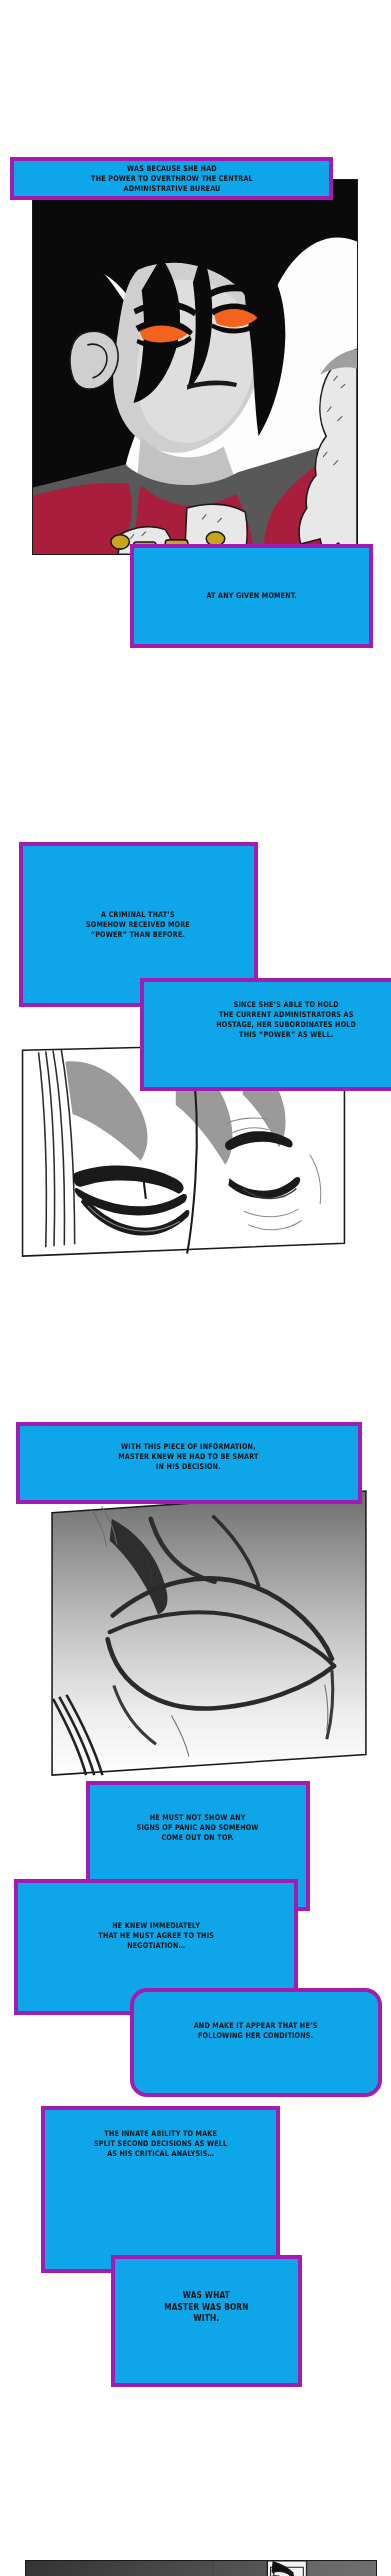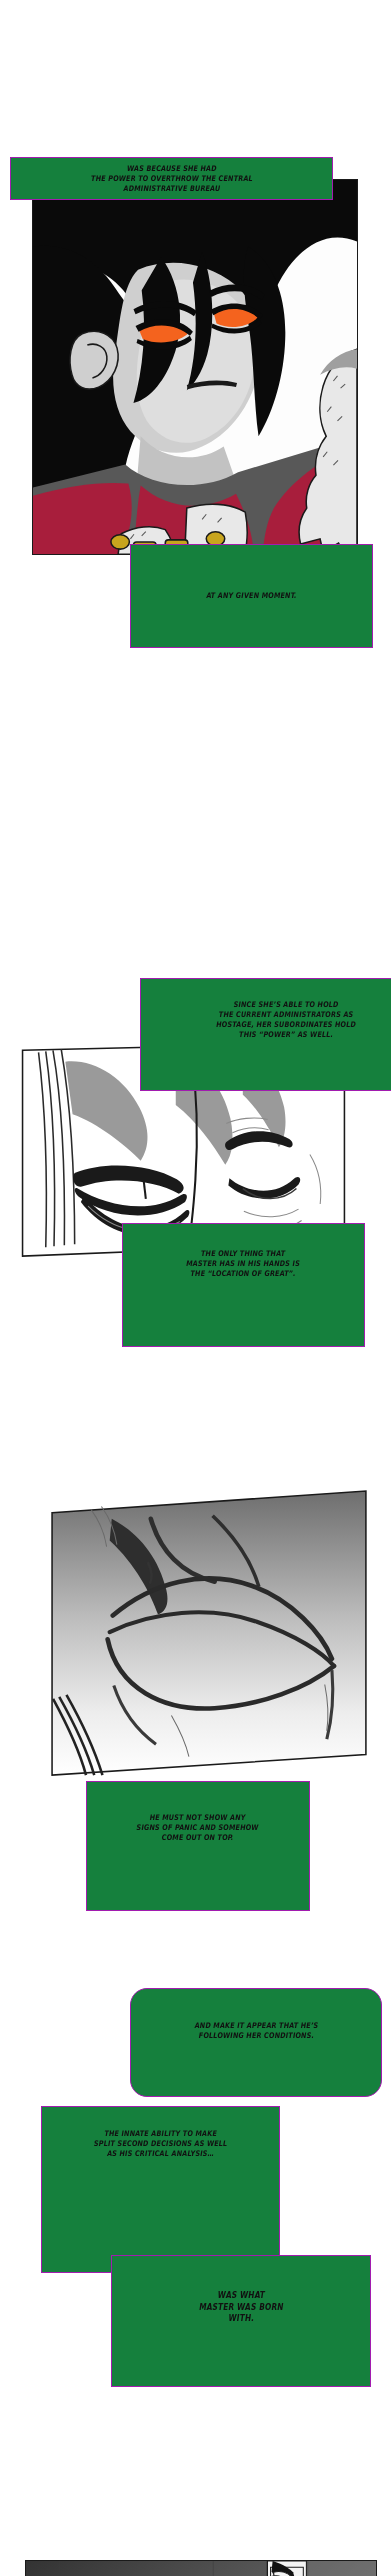--- a/index.html
+++ b/index.html
@@ -15,28 +15,27 @@
     width: 392px;
     height: 4111px;
     background: #ffffff;
     overflow: hidden;
   }
 
   
   .caption {
     position: absolute;
     box-sizing: border-box;
-    background: #15803d;
-    border: 1px solid #a21caf;
+    background: #0ea5e9;
+    border: 4px solid #a21caf;
     display: flex;
     align-items: center;
     justify-content: center;
     text-align: center;
     z-index: 40;
-    font-style: italic;
   }
   .caption .txt {
     font-family: "DejaVu Sans Condensed", "DejaVu Sans", sans-serif;
     font-weight: 700;
     font-stretch: condensed;
     color: #111111;
     letter-spacing: 0.2px;
     line-height: 1.30;
     white-space: pre-line;
     transform: scaleX(0.93);
@@ -142,20 +141,25 @@
   <div class="caption" style="left:10.3px; top:157px; width:323px; height:43px;">
     <div class="txt" style="font-size:7.7px;">WAS BECAUSE SHE HAD
 THE POWER TO OVERTHROW THE CENTRAL
 ADMINISTRATIVE BUREAU</div>
   </div>
 
   <div class="caption" style="left:130px; top:544px; width:243px; height:104px;">
     <div class="txt" style="font-size:7.7px;">AT ANY GIVEN MOMENT.</div>
   </div>
 
+  <div class="caption" style="left:18.5px; top:842px; width:239px; height:165px;">
+    <div class="txt" style="font-size:7.7px;">A CRIMINAL THAT’S
+SOMEHOW RECEIVED MORE
+“POWER” THAN BEFORE.</div>
+  </div>
 
   <div class="caption" style="left:96px; top:978px; width:292px; height:113px;margin-left:44px;">
     <div class="txt" style="font-size:7.7px; padding-bottom:29px;">SINCE SHE’S ABLE TO HOLD
 THE CURRENT ADMINISTRATORS AS
 HOSTAGE, HER SUBORDINATES HOLD
 THIS “POWER” AS WELL.</div>
   </div>
 
   <div class="panel" style="left:20.6px; top:1041px; width:325px; height:216px; border:none;">
     <svg class="fill" viewBox="0 0 630 420" preserveAspectRatio="none">
@@ -195,26 +199,26 @@
         <path d="M432,330 C468,346 508,344 538,326"></path>
         <path d="M440,356 C476,372 516,368 544,348"></path>
         <path d="M130,320 C180,370 250,384 308,350"></path>
         <path d="M560,220 C576,246 584,280 580,316"></path>
       </g>
 
       <path d="M330,12 C340,90 344,180 338,270 C334,330 328,380 322,412" fill="none" stroke="#1a1a1a" stroke-width="4"></path>
     </svg>
   </div>
 
-  <div class="caption" style="left:122px; top:1223px; width:243px; height:124px;">
-    <div class="txt" style="font-size:7.7px; padding-bottom:43px;">THE ONLY THING THAT
-MASTER HAS IN HIS HANDS IS
-THE “LOCATION OF GREAT”.</div>
-  </div>
-
+
+  <div class="caption" style="left:15.5px; top:1422px; width:346px; height:82px;">
+    <div class="txt" style="font-size:7.7px; padding-bottom:11.3px;">WITH THIS PIECE OF INFORMATION,
+MASTER KNEW HE HAD TO BE SMART
+IN HIS DECISION.</div>
+  </div>
 
   <div class="panel" style="left:50px; top:1489px; width:318px; height:289px; border:none;">
     <svg class="fill" viewBox="0 0 618 560" preserveAspectRatio="none">
       <defs>
         <linearGradient id="mg" x1="0" y1="0" x2="0" y2="1">
           <stop offset="0%" stop-color="#6e6e6e"></stop>
           <stop offset="45%" stop-color="#bdbdbd"></stop>
           <stop offset="78%" stop-color="#ededed"></stop>
           <stop offset="100%" stop-color="#ffffff"></stop>
         </linearGradient>
@@ -251,33 +255,38 @@
       </g>
     </svg>
   </div>
 
   <div class="caption" style="left:86px; top:1781px; width:224px; height:130px;">
     <div class="txt" style="font-size:7.7px; padding-bottom:37px;">HE MUST NOT SHOW ANY
 SIGNS OF PANIC AND SOMEHOW
 COME OUT ON TOP.</div>
   </div>
 
+  <div class="caption" style="left:14.4px; top:1879px; width:284px; height:136px;">
+    <div class="txt" style="font-size:7.7px; padding-bottom:21.6px;">HE KNEW IMMEDIATELY
+THAT HE MUST AGREE TO THIS
+NEGOTIATION…</div>
+  </div>
 
   <div class="caption" style="left:130px; top:1988px; width:252px; height:109px;border-radius:17px;">
     <div class="txt" style="font-size:7.7px; padding-bottom:24px;">AND MAKE IT APPEAR THAT HE’S
 FOLLOWING HER CONDITIONS.</div>
   </div>
 
   <div class="caption" style="left:41px; top:2106px; width:239px; height:167px;">
     <div class="txt" style="font-size:7.7px; padding-bottom:91px;">THE INNATE ABILITY TO MAKE
 SPLIT SECOND DECISIONS AS WELL
 AS HIS CRITICAL ANALYSIS…</div>
   </div>
 
-  <div class="caption" style="left:111px; top:2255px; width:260px; height:132px;">
+  <div class="caption" style="left:111px; top:2255px; width:191px; height:132px;">
     <div class="txt" style="font-size:8.8px; padding-bottom:27px;">WAS WHAT
 MASTER WAS BORN
 WITH.</div>
   </div>
 
   <div class="panel" style="left:25px; top:2560px; width:352px; height:263px;">
     <svg class="fill" viewBox="0 0 684 510" preserveAspectRatio="none">
       <defs>
         <linearGradient id="wallg" x1="0" y1="0" x2="1" y2="1">
           <stop offset="0%" stop-color="#333333"></stop>

